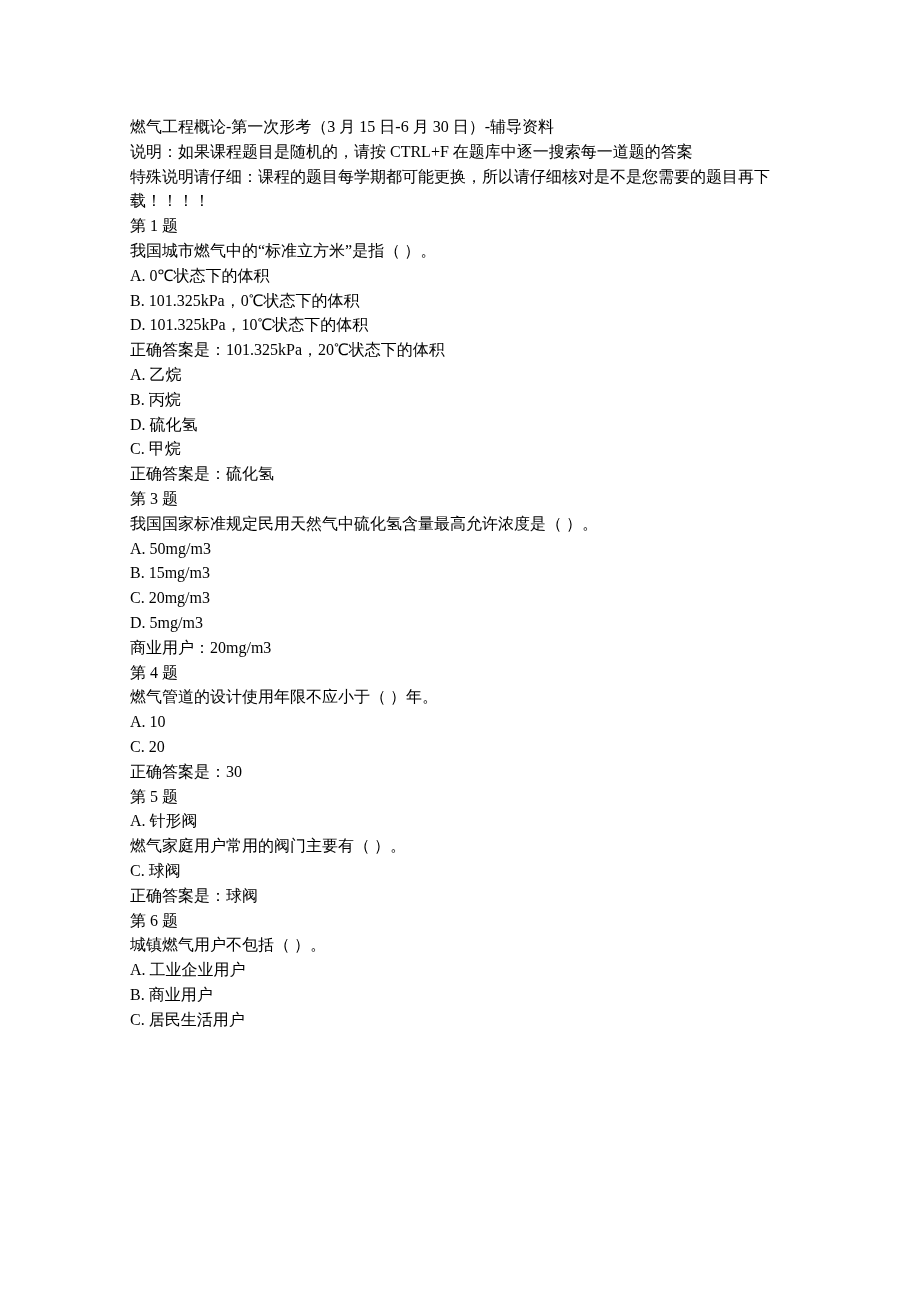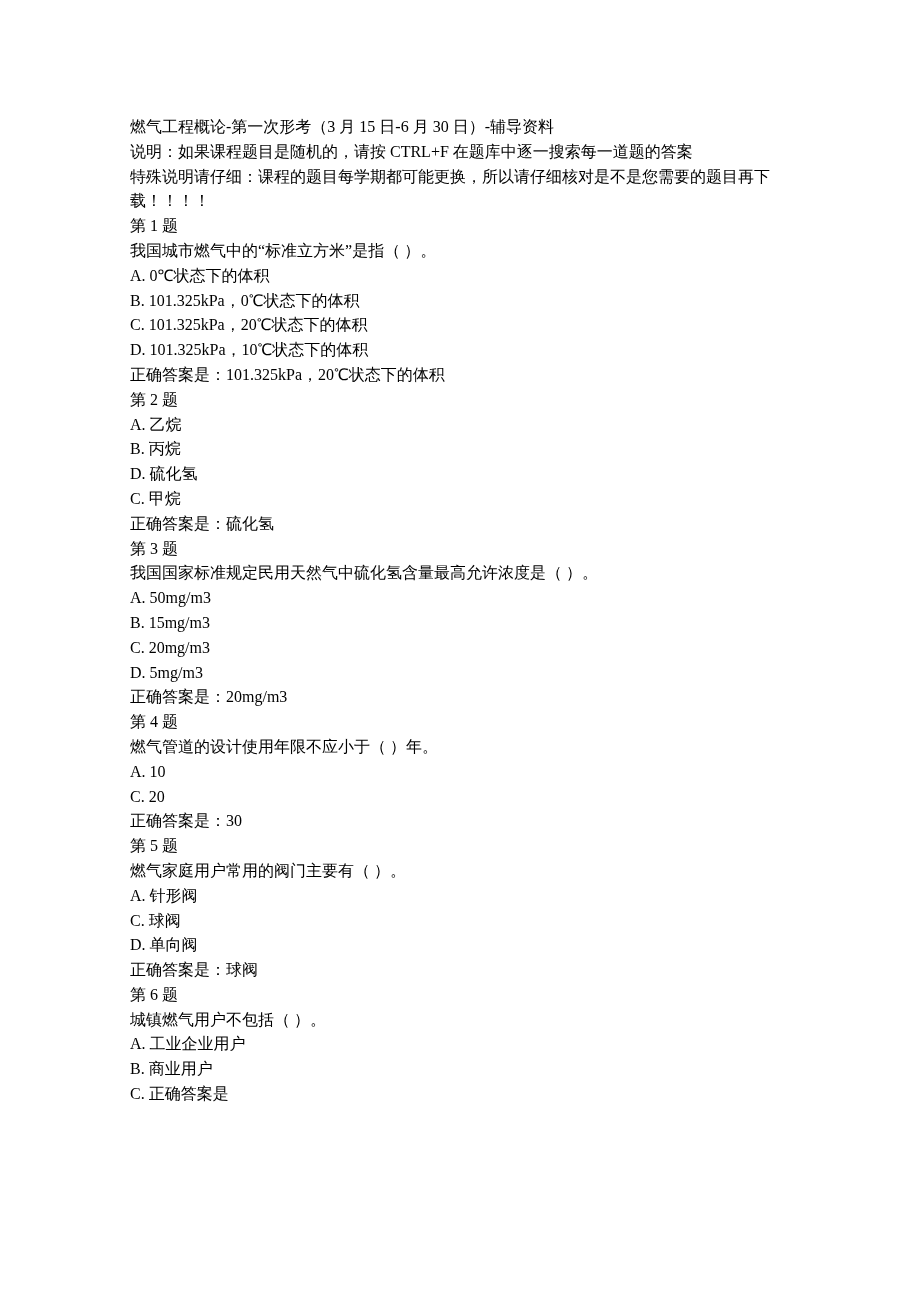--- a/index.html
+++ b/index.html
@@ -22,60 +22,57 @@
 
 <div class="line">燃气工程概论-第一次形考（3 月 15 日-6 月 30 日）-辅导资料</div>
 <div class="line">说明：如果课程题目是随机的，请按 CTRL+F 在题库中逐一搜索每一道题的答案</div>
 <div class="line">特殊说明请仔细：课程的题目每学期都可能更换，所以请仔细核对是不是您需要的题目再下载！！！！</div>
 
 <div>
   <div class="line">第 1 题</div>
   <div class="line">我国城市燃气中的“标准立方米”是指（ ）。</div>
   <div class="line">A. 0℃状态下的体积</div>
   <div class="line">B. 101.325kPa，0℃状态下的体积</div>
-  <div class="line">C. 101.325kPa，20℃状态下的体积</div>
   <div class="line">D. 101.325kPa，10℃状态下的体积</div>
   <div class="line">正确答案是：101.325kPa，20℃状态下的体积</div>
 </div>
 
 <div>
-  <div class="line">第 2 题</div>
   <div class="line">A. 乙烷</div>
   <div class="line">B. 丙烷</div>
   <div class="line">D. 硫化氢</div>
   <div class="line">C. 甲烷</div>
   <div class="line">正确答案是：硫化氢</div>
 </div>
 
 <div>
   <div class="line">第 3 题</div>
   <div class="line">我国国家标准规定民用天然气中硫化氢含量最高允许浓度是（ ）。</div>
   <div class="line">A. 50mg/m3</div>
   <div class="line">B. 15mg/m3</div>
   <div class="line">C. 20mg/m3</div>
   <div class="line">D. 5mg/m3</div>
-  <div class="line">正确答案是：20mg/m3</div>
+  <div class="line">商业用户：20mg/m3</div>
 </div>
 
 <div>
   <div class="line">第 4 题</div>
   <div class="line">燃气管道的设计使用年限不应小于（ ）年。</div>
   <div class="line">A. 10</div>
   <div class="line">C. 20</div>
   <div class="line">正确答案是：30</div>
 </div>
 
 <div>
   <div class="line">第 5 题</div>
+  <div class="line">A. 针形阀</div>
   <div class="line">燃气家庭用户常用的阀门主要有（ ）。</div>
-  <div class="line">A. 针形阀</div>
   <div class="line">C. 球阀</div>
-  <div class="line">D. 单向阀</div>
   <div class="line">正确答案是：球阀</div>
 </div>
 
 <div>
   <div class="line">第 6 题</div>
   <div class="line">城镇燃气用户不包括（ ）。</div>
   <div class="line">A. 工业企业用户</div>
   <div class="line">B. 商业用户</div>
-  <div class="line">C. 正确答案是</div>
+  <div class="line">C. 居民生活用户</div>
 </div>
 
 </body></html>

